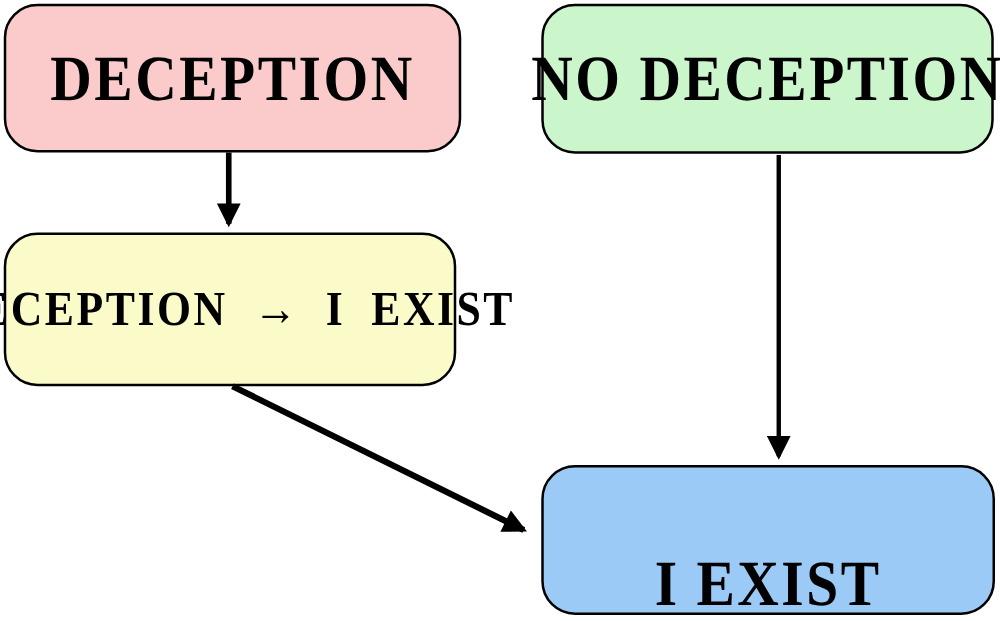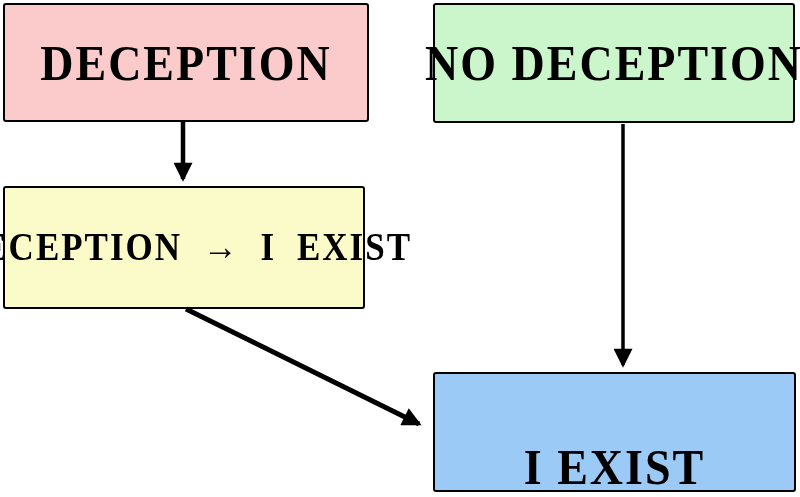--- a/index.html
+++ b/index.html
@@ -12,21 +12,21 @@
     width: 800px;
     height: 497px;
     background: #ffffff;
     overflow: hidden;
     font-family: "Liberation Serif", "DejaVu Serif", serif;
   }
   .node {
     position: absolute;
     box-sizing: border-box;
     border: 2.5px solid #000000;
-    border-radius: 3px;
+    border-radius: 27px;
     display: flex;
     align-items: center;
     justify-content: center;
     text-align: center;
   }
   .node-label {
     font-weight: bold;
     color: #000000;
     letter-spacing: 2px;
     white-space: nowrap;

